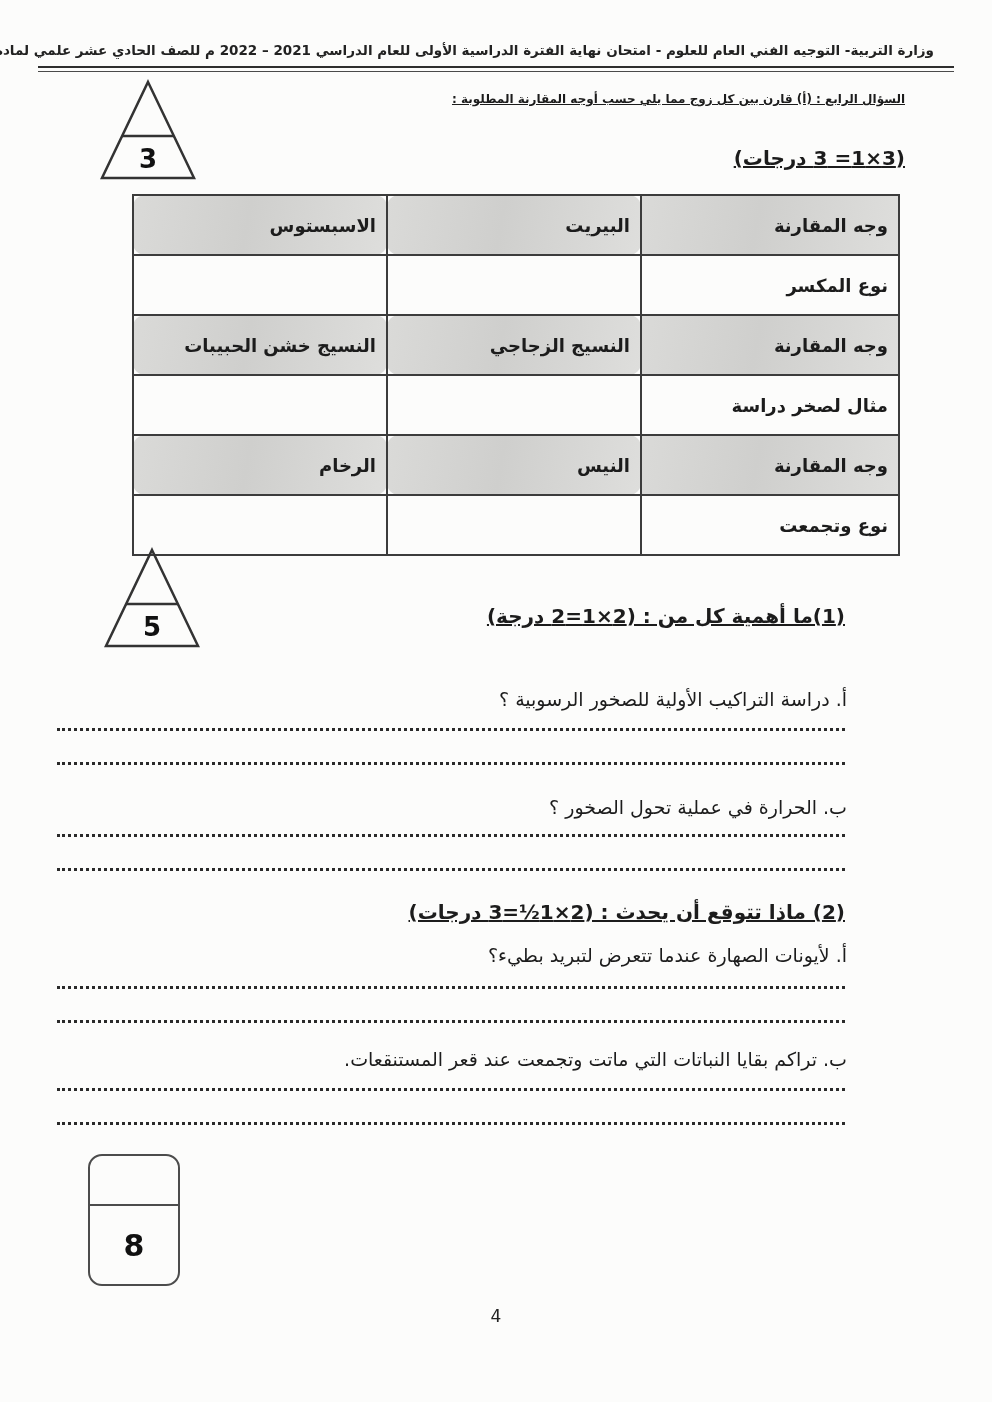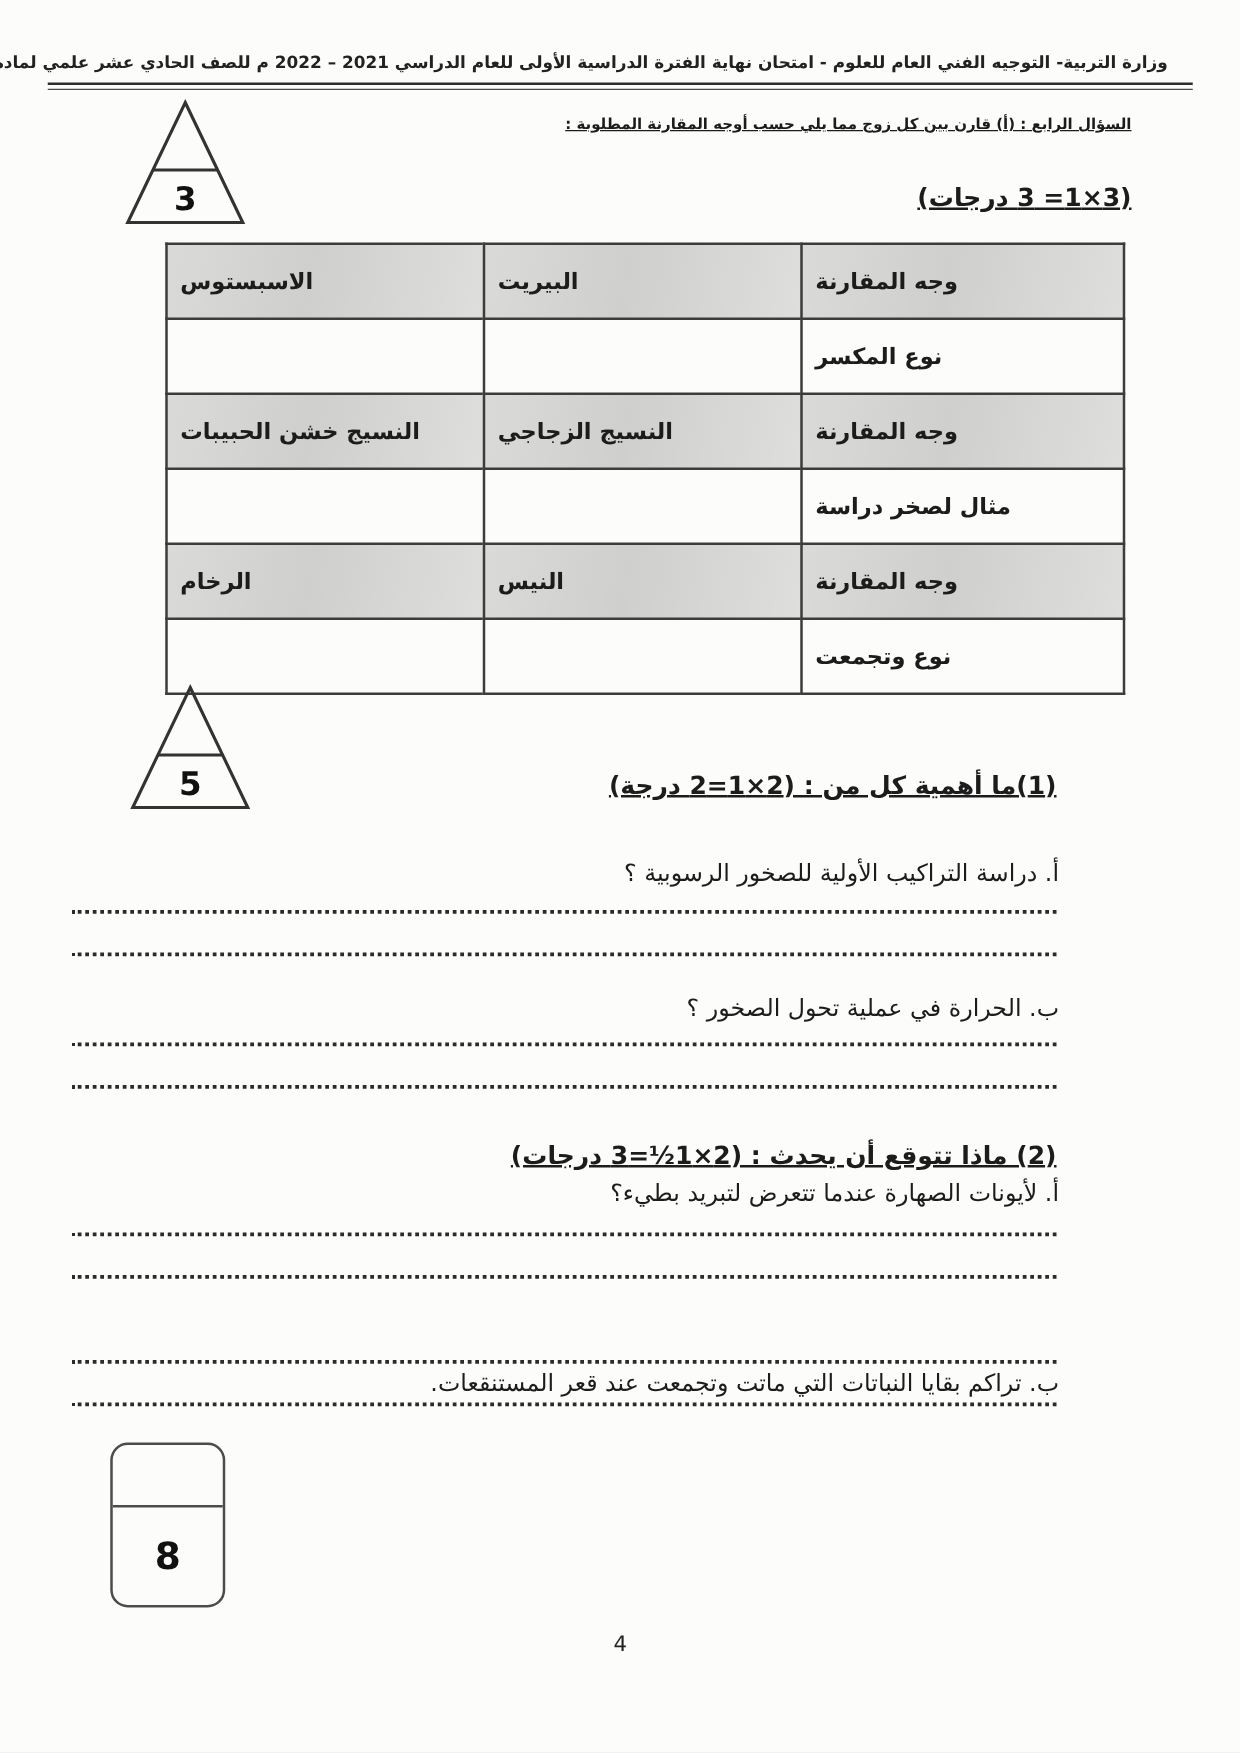--- a/index.html
+++ b/index.html
@@ -43,44 +43,44 @@
     position:absolute;top:194px;right:92px;width:760px;
     border-collapse:collapse;table-layout:fixed;
   }
   .cmp-table td{
     border:2px solid #3c3c3c;
     height:54px;
     font-size:18px;
     vertical-align:middle;
     padding:2px 10px;
   }
-  .cmp-table td.crit{width:236px;font-weight:bold;text-align:left;}
-  .cmp-table td.ans{width:232px;text-align:left;font-weight:bold;}
+  .cmp-table td.crit{width:236px;font-weight:bold;text-align:right;}
+  .cmp-table td.ans{width:232px;text-align:right;font-weight:bold;border-radius:12px;}
   .cmp-table td.shaded{
     background:linear-gradient(100deg,#dadad8 0%,#cfcfcd 45%,#dededc 100%);
   }
   
   .title-b{
     position:absolute;top:560px;right:87px;
     font-size:20px;font-weight:bold;text-decoration:underline;
   }
   .q-heading{
     position:absolute;right:147px;
-    font-size:20px;font-weight:bold;text-decoration:underline;margin-top:12px;
+    font-size:20px;font-weight:bold;text-decoration:underline;
   }
   .h-q1{top:604px;}
   .h-q2{top:900px;}
   .q-item{
     position:absolute;right:145px;
     font-size:19px;
   }
   .i-q1a{top:688px;}
   .i-q1b{top:796px;}
   .i-q2a{top:944px;}
-  .i-q2b{top:1048px;margin-top:48px;}
+  .i-q2b{top:1048px;}
   .answer-line{
     position:absolute;left:57px;width:788px;height:0;
     border-bottom:3px dotted #2a2a2a;
   }
   .al-1{top:728px;} .al-2{top:762px;}
   .al-3{top:834px;} .al-4{top:868px;}
   .al-5{top:986px;} .al-6{top:1020px;}
   .al-7{top:1088px;} .al-8{top:1122px;}
   
   .score-box{

